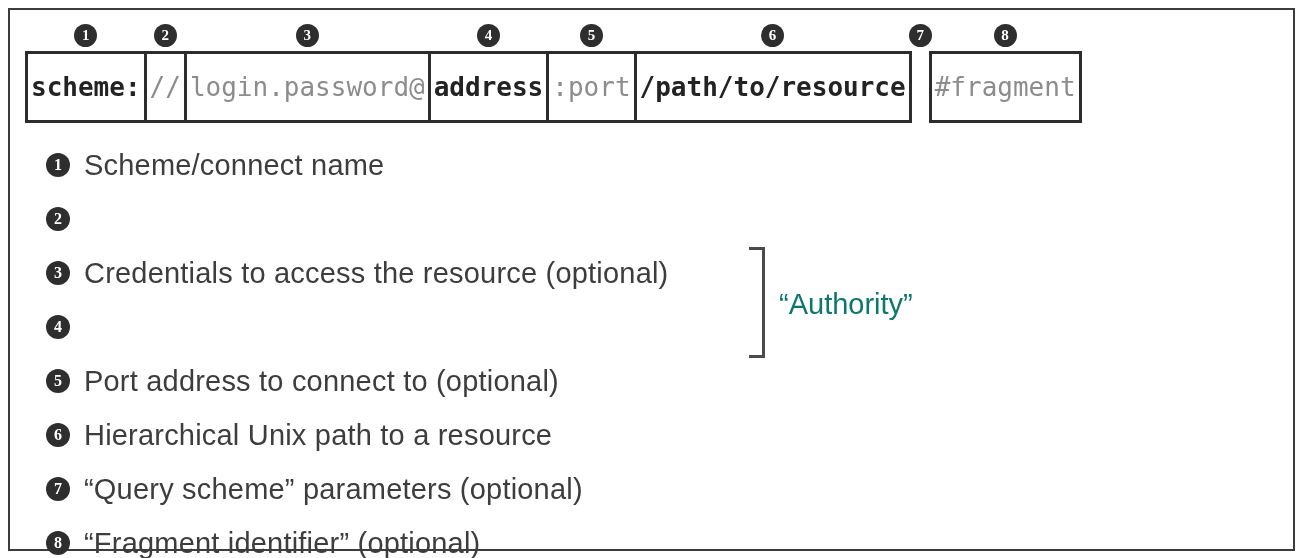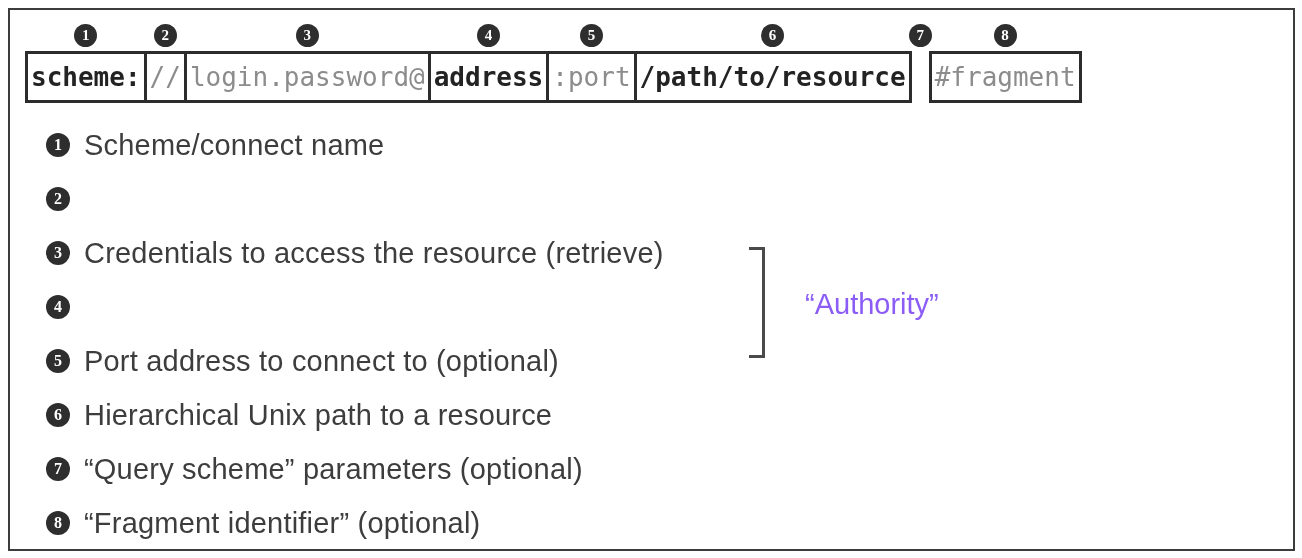--- a/index.html
+++ b/index.html
@@ -44,21 +44,21 @@
     font: bold 15px "Liberation Serif", serif;
     display: flex;
     align-items: center;
     justify-content: center;
     line-height: 1;
   }
   .seg-box {
     border: 3px solid #2c2c2c;
     height: 46px;
     line-height: 46px;
-    padding: 0 3px;
+    padding: 10px 3px;
     font-family: "DejaVu Sans Mono", monospace;
     font-size: 26px;
     white-space: pre;
     text-align: center;
     background: #ffffff;
   }
   .seg-box.dark { color: #232323; font-weight: bold; }
   .seg-box.gray { color: #8c8c8c; font-weight: normal; }
   
   .legend {
@@ -85,23 +85,23 @@
   .authority-bracket {
     position: absolute;
     left: 749px; top: 247px;
     width: 13px; height: 105px;
     border-top: 3px solid #4a4a4a;
     border-right: 3px solid #4a4a4a;
     border-bottom: 3px solid #4a4a4a;
   }
   .authority-label {
     position: absolute;
-    left: 805px; top: 288px;
+    left: 779px; top: 288px;
     font-size: 29px;
-    color: #8b5cf6;
+    color: #0f766e;
     white-space: pre;
   }
 </style>
 </head>
 <body>
 
 <div class="frame">
 
   <div class="url-section">
     <div class="seg">
@@ -156,21 +156,21 @@
   <div class="legend">
     <div class="legend-row">
       <span class="circle">1</span>
       <span class="legend-text">Scheme/connect name</span>
     </div>
     <div class="legend-row">
       <span class="circle">2</span>
     </div>
     <div class="legend-row">
       <span class="circle">3</span>
-      <span class="legend-text">Credentials to access the resource (retrieve)</span>
+      <span class="legend-text">Credentials to access the resource (optional)</span>
     </div>
     <div class="legend-row">
       <span class="circle">4</span>
     </div>
     <div class="legend-row">
       <span class="circle">5</span>
       <span class="legend-text">Port address to connect to (optional)</span>
     </div>
     <div class="legend-row">
       <span class="circle">6</span>

